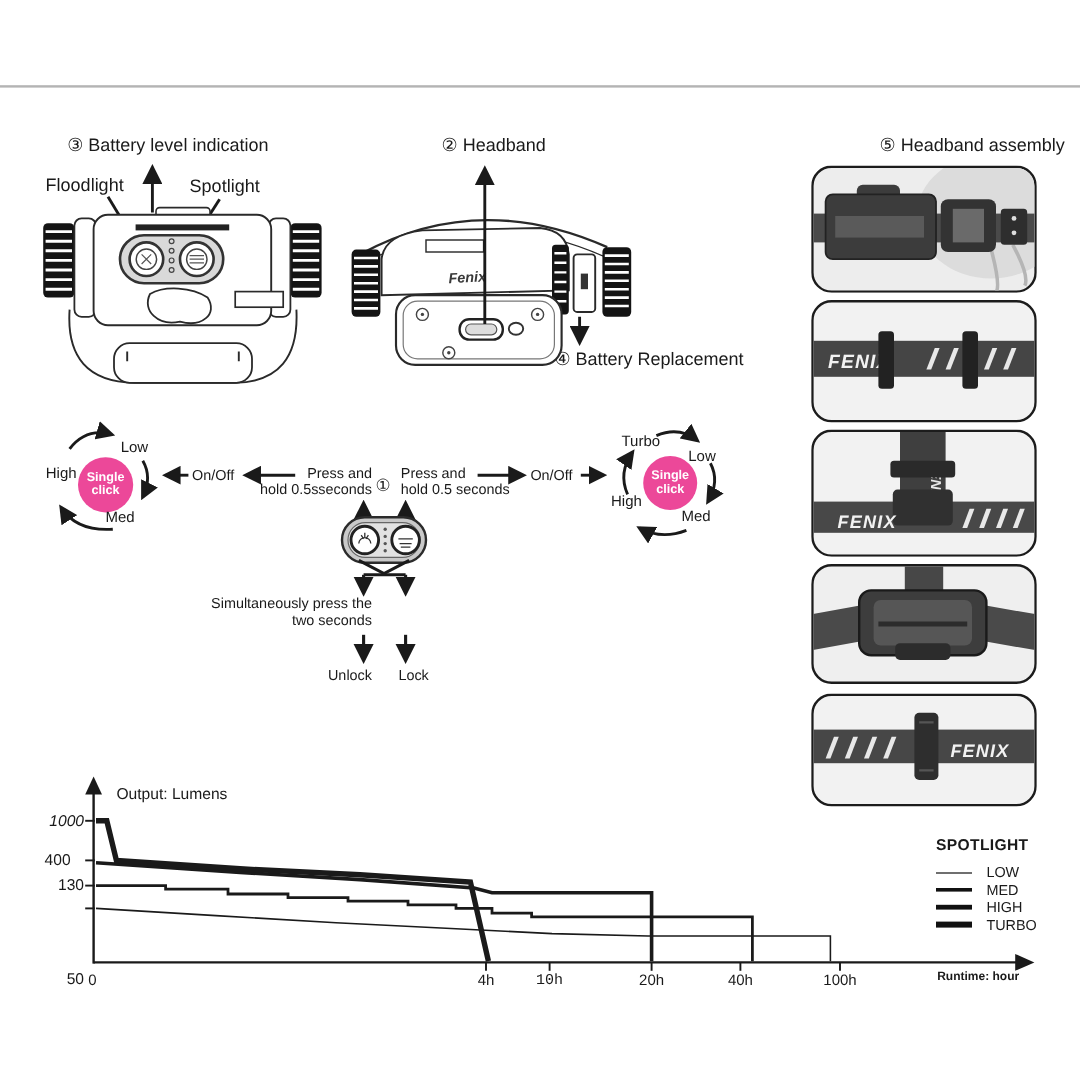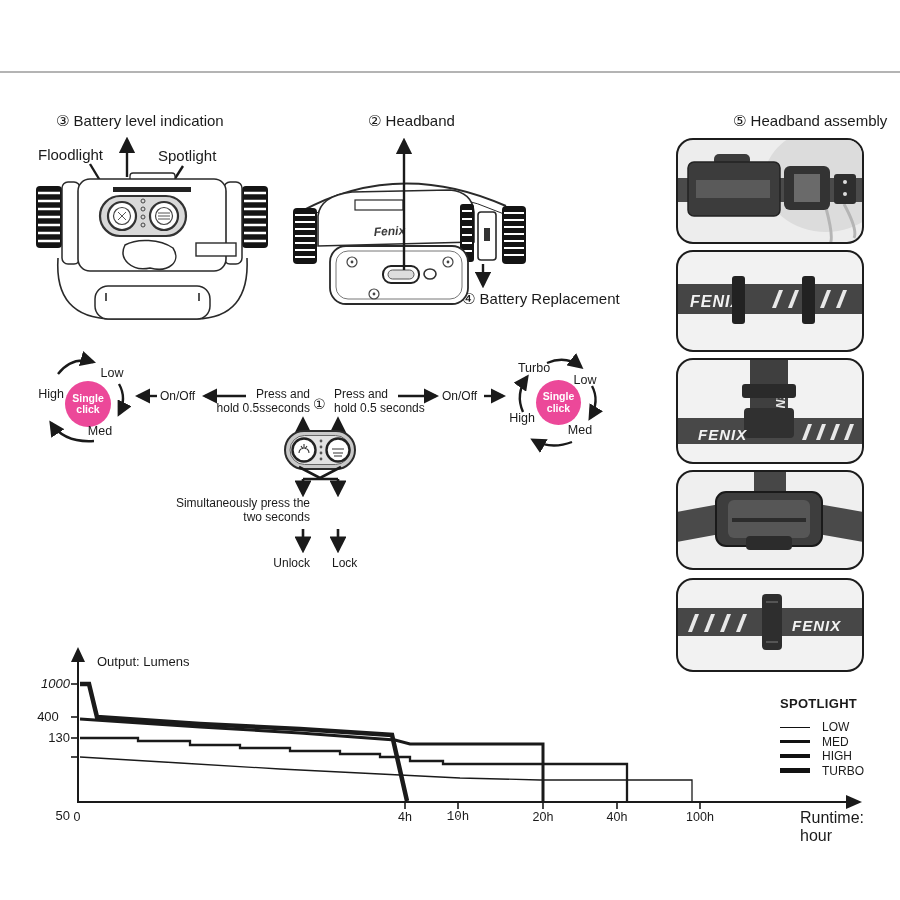--- a/index.html
+++ b/index.html
@@ -347,21 +347,21 @@
   <div class="ytick" style="top:709px;text-align:center;">400</div>
   <div class="ytick" style="top:730px;">130</div>
   <div class="ytick" style="top:780px;margin-top:28px;">50</div>
 
   <div class="xtick" style="left:55px;top:810px;">0</div>
   <div class="xtick" style="left:383px;top:810px;">4h</div>
   <div class="xtick" style="left:436px;top:810px;font-family:Liberation Mono, monospace;">10h</div>
   <div class="xtick" style="left:521px;top:810px;">20h</div>
   <div class="xtick" style="left:595px;top:810px;">40h</div>
   <div class="xtick" style="left:678px;top:810px;">100h</div>
-  <div class="abs" style="left:800px;top:809px;font-size:16px;font-weight:normal;">Runtime: hour</div>
+  <div class="abs" style="left:781px;top:809px;font-size:10px;font-weight:bold;">Runtime: hour</div>
 
   <div class="abs" style="left:780px;top:696px;width:115px;">
     <div class="legend-title">SPOTLIGHT</div>
     <div class="legend-row">
       <div class="legend-swatch sw1"></div>
       <div class="legend-label">LOW</div>
     </div>
     <div class="legend-row">
       <div class="legend-swatch sw2"></div>
       <div class="legend-label">MED</div>

